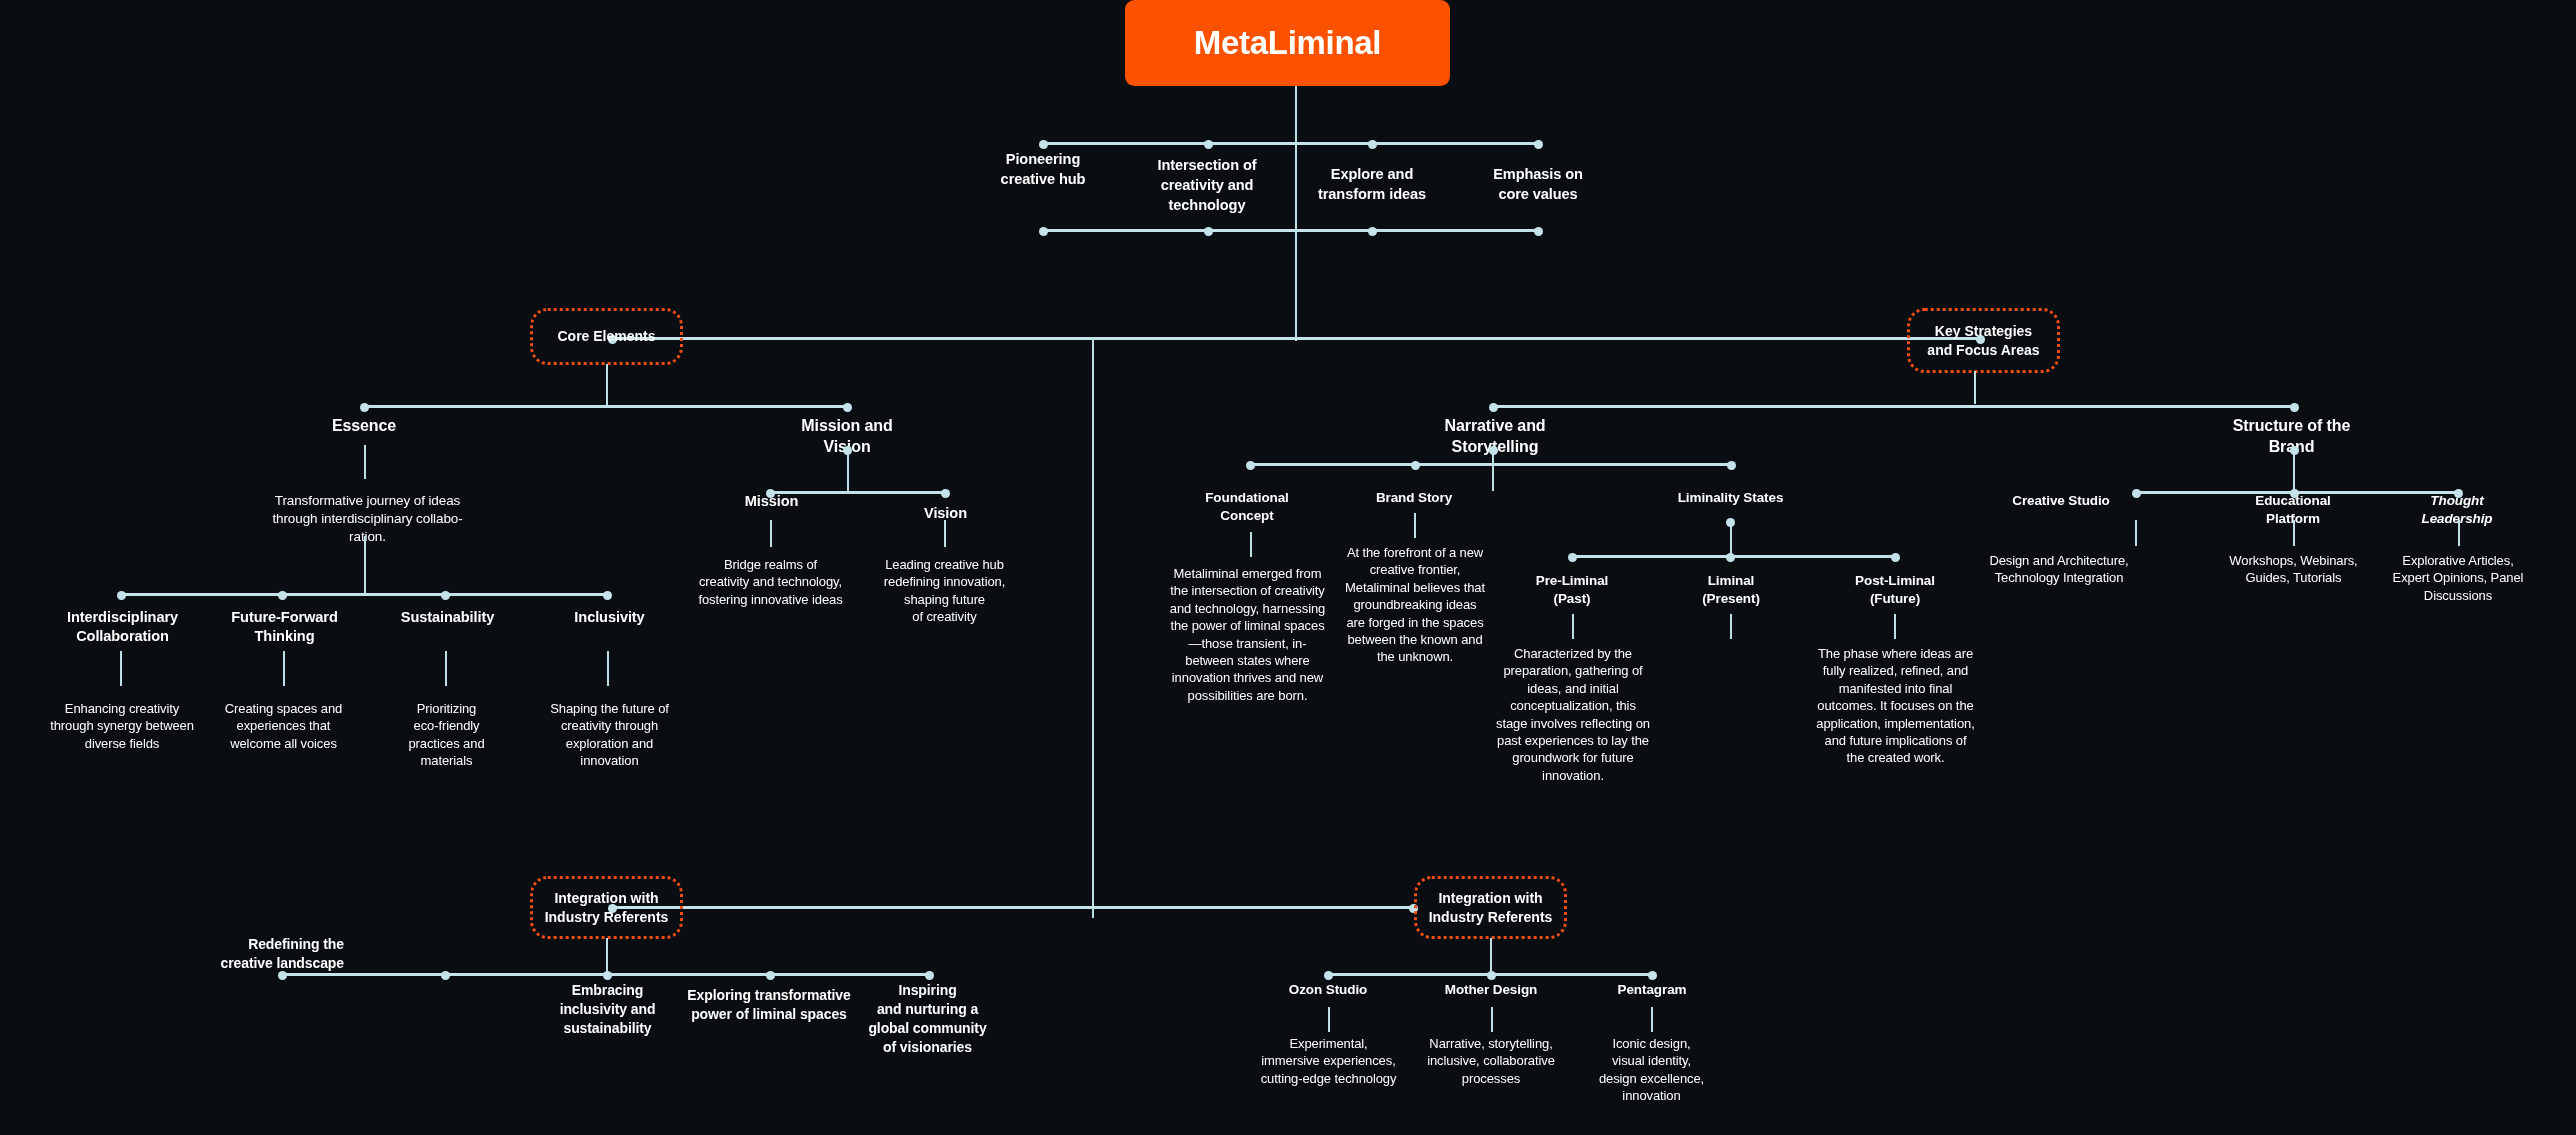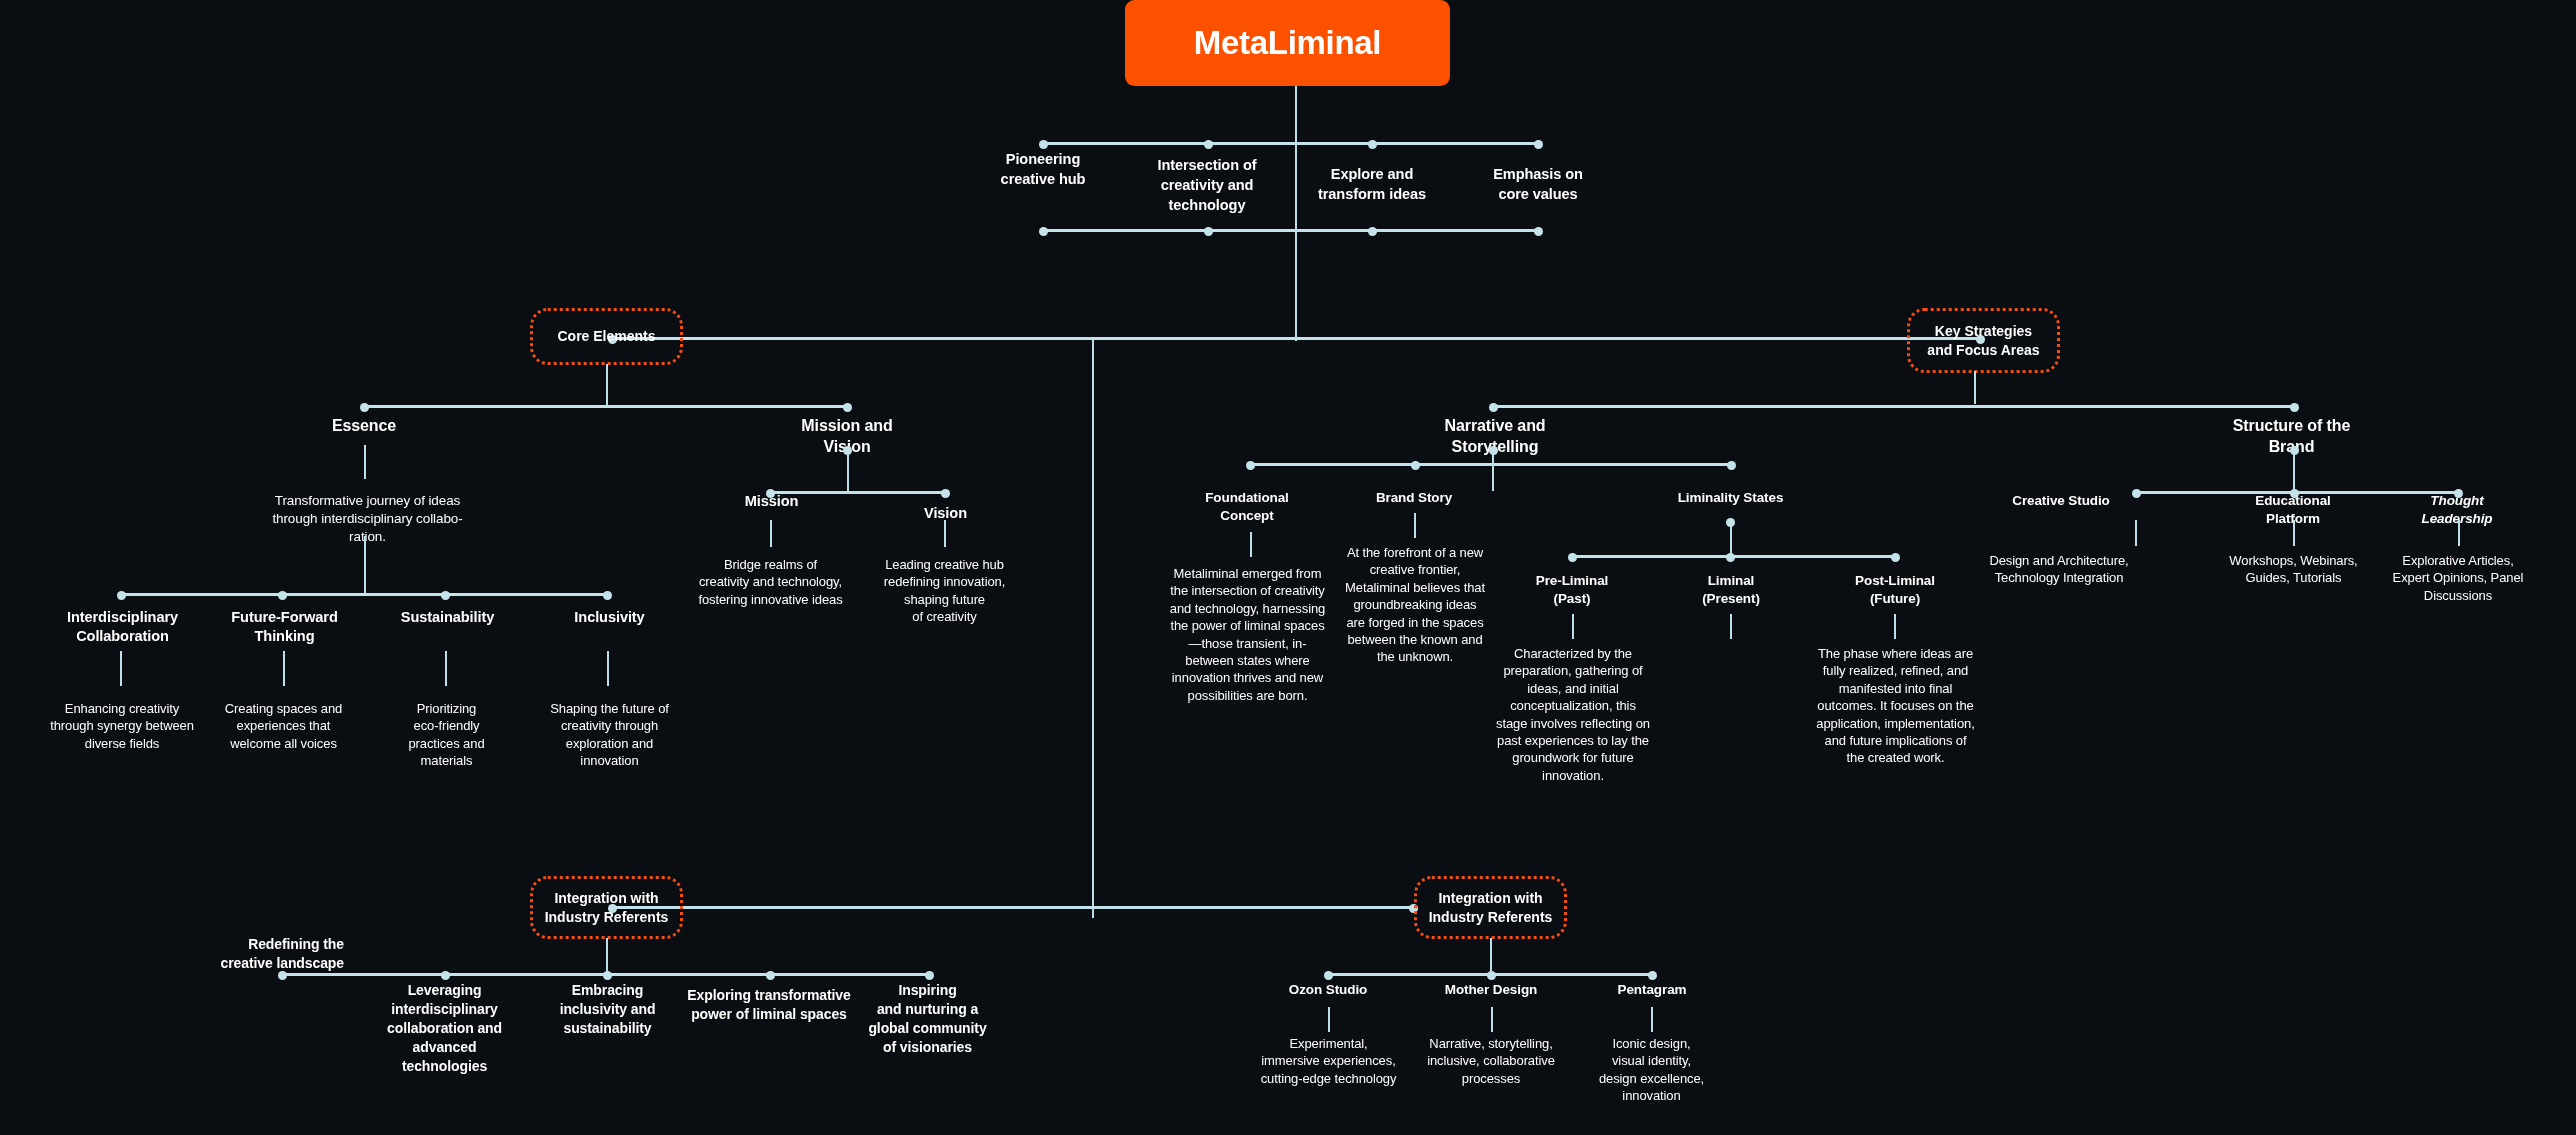--- a/index.html
+++ b/index.html
@@ -267,25 +267,20 @@
   <div class="spine" style="left:606px;top:938px;height:37px;"></div>
   <div class="hline" style="left:283px;top:973px;width:647px;"></div>
   <div class="dot" style="left:278px;top:971px;"></div>
   <div class="dot" style="left:441px;top:971px;"></div>
   <div class="dot" style="left:603px;top:971px;"></div>
   <div class="dot" style="left:766px;top:971px;"></div>
   <div class="dot" style="left:925px;top:971px;"></div>
 
   <div class="lbl bold-body" style="left:219px;top:935px;width:125px;white-space:pre-line;text-align:right;">Redefining the
 creative landscape</div>
-  <div class="lbl bold-body" style="left:382px;top:981px;width:125px;white-space:pre-line;">Leveraging
-interdisciplinary
-collaboration and
-advanced
-technologies</div>
   <div class="lbl bold-body" style="left:545px;top:981px;width:125px;white-space:pre-line;">Embracing
 inclusivity and
 sustainability</div>
   <div class="lbl bold-body" style="left:683px;top:986px;width:172px;white-space:pre-line;">Exploring transformative
 power of liminal spaces</div>
   <div class="lbl bold-body" style="left:865px;top:981px;width:125px;white-space:pre-line;">Inspiring
 and nurturing a
 global community
 of visionaries</div>
 

